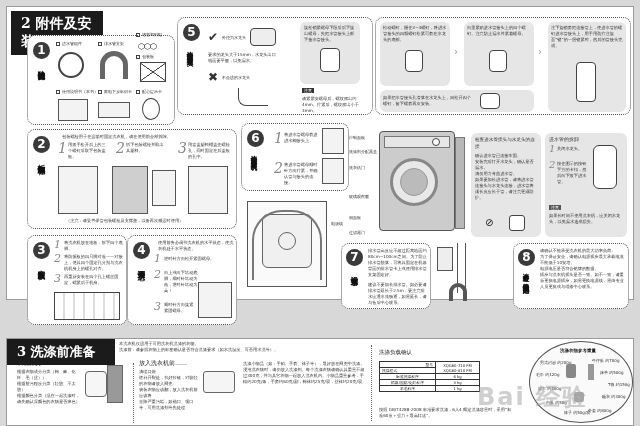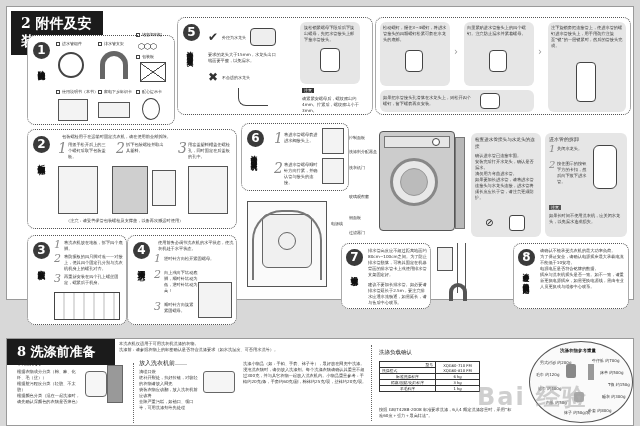--- a/index.html
+++ b/index.html
@@ -214,21 +214,21 @@
     <div class="tiny t" style="left:26px;top:4px;width:86px;">
       <div>请确认不能承受洗衣机的最大功率负荷。</div>
       <div>为了保证安全，请确认电源插座最大承载电流不能低于10安培。</div>
       <div>电源电压是否符合铭牌的数据。</div>
       <div>插座与洗衣机插头是否一致。如不一致，请重新更换电源插座，如需更换电源线，需由专业人员更换或与维修中心联系。</div>
     </div>
   </div>
 </div>
 
 <div class="page" id="sec3">
-  <div class="sec-title" style="left:0;top:0;width:108px;font-size:13px;">8 洗涤前准备</div>
+  <div class="sec-title" style="left:0;top:0;width:108px;font-size:13px;">3 洗涤前准备</div>
   <div class="tiny t" style="left:112px;top:2px;width:300px;">本洗衣机仅适用于可用洗衣机洗涤的衣物。</div>
   <div class="tiny t" style="left:112px;top:8px;width:300px;">洗涤前：请参照衣物上的标签确认是否符合洗涤要求（如水洗温度、可否用水洗等）。</div>
 
   <div class="t" style="left:10px;top:20px;font-size:6px;">衣物分类</div>
   <div class="tiny t" style="left:10px;top:30px;width:64px;">
     <div>根据衣物成分分类（棉、麻、化纤、毛（丝））</div>
     <div>根据脏污程度分类（轻脏、不太脏）</div>
     <div>根据颜色分类（混在一起洗涤时，请先确认深颜色的衣物是否掉色）</div>
   </div>
   <div class="t" style="left:78px;top:32px;width:22px;height:26px;border:1.5px solid #666;border-radius:4px;background:#f6f6f6;"></div>

